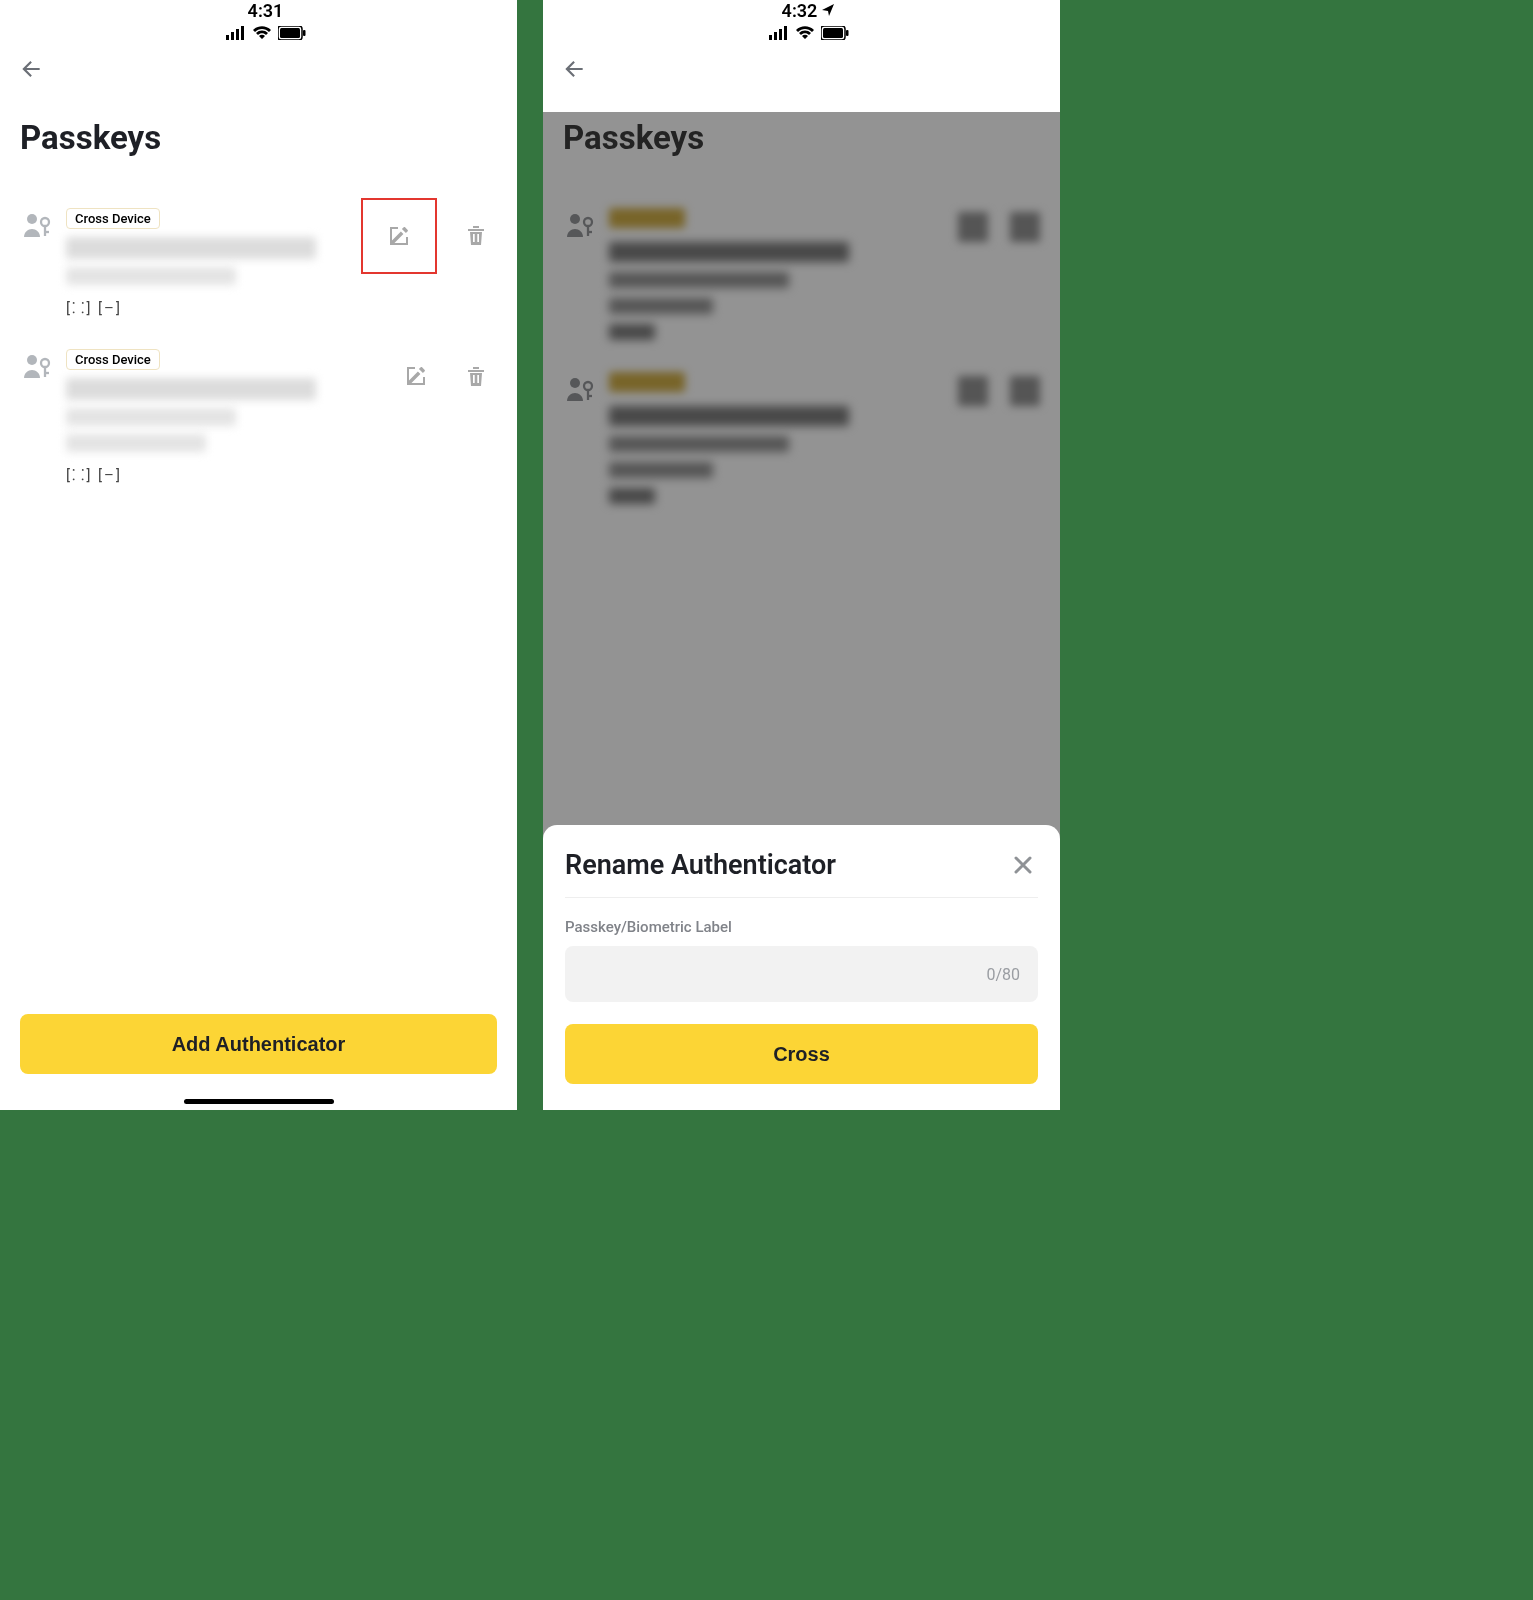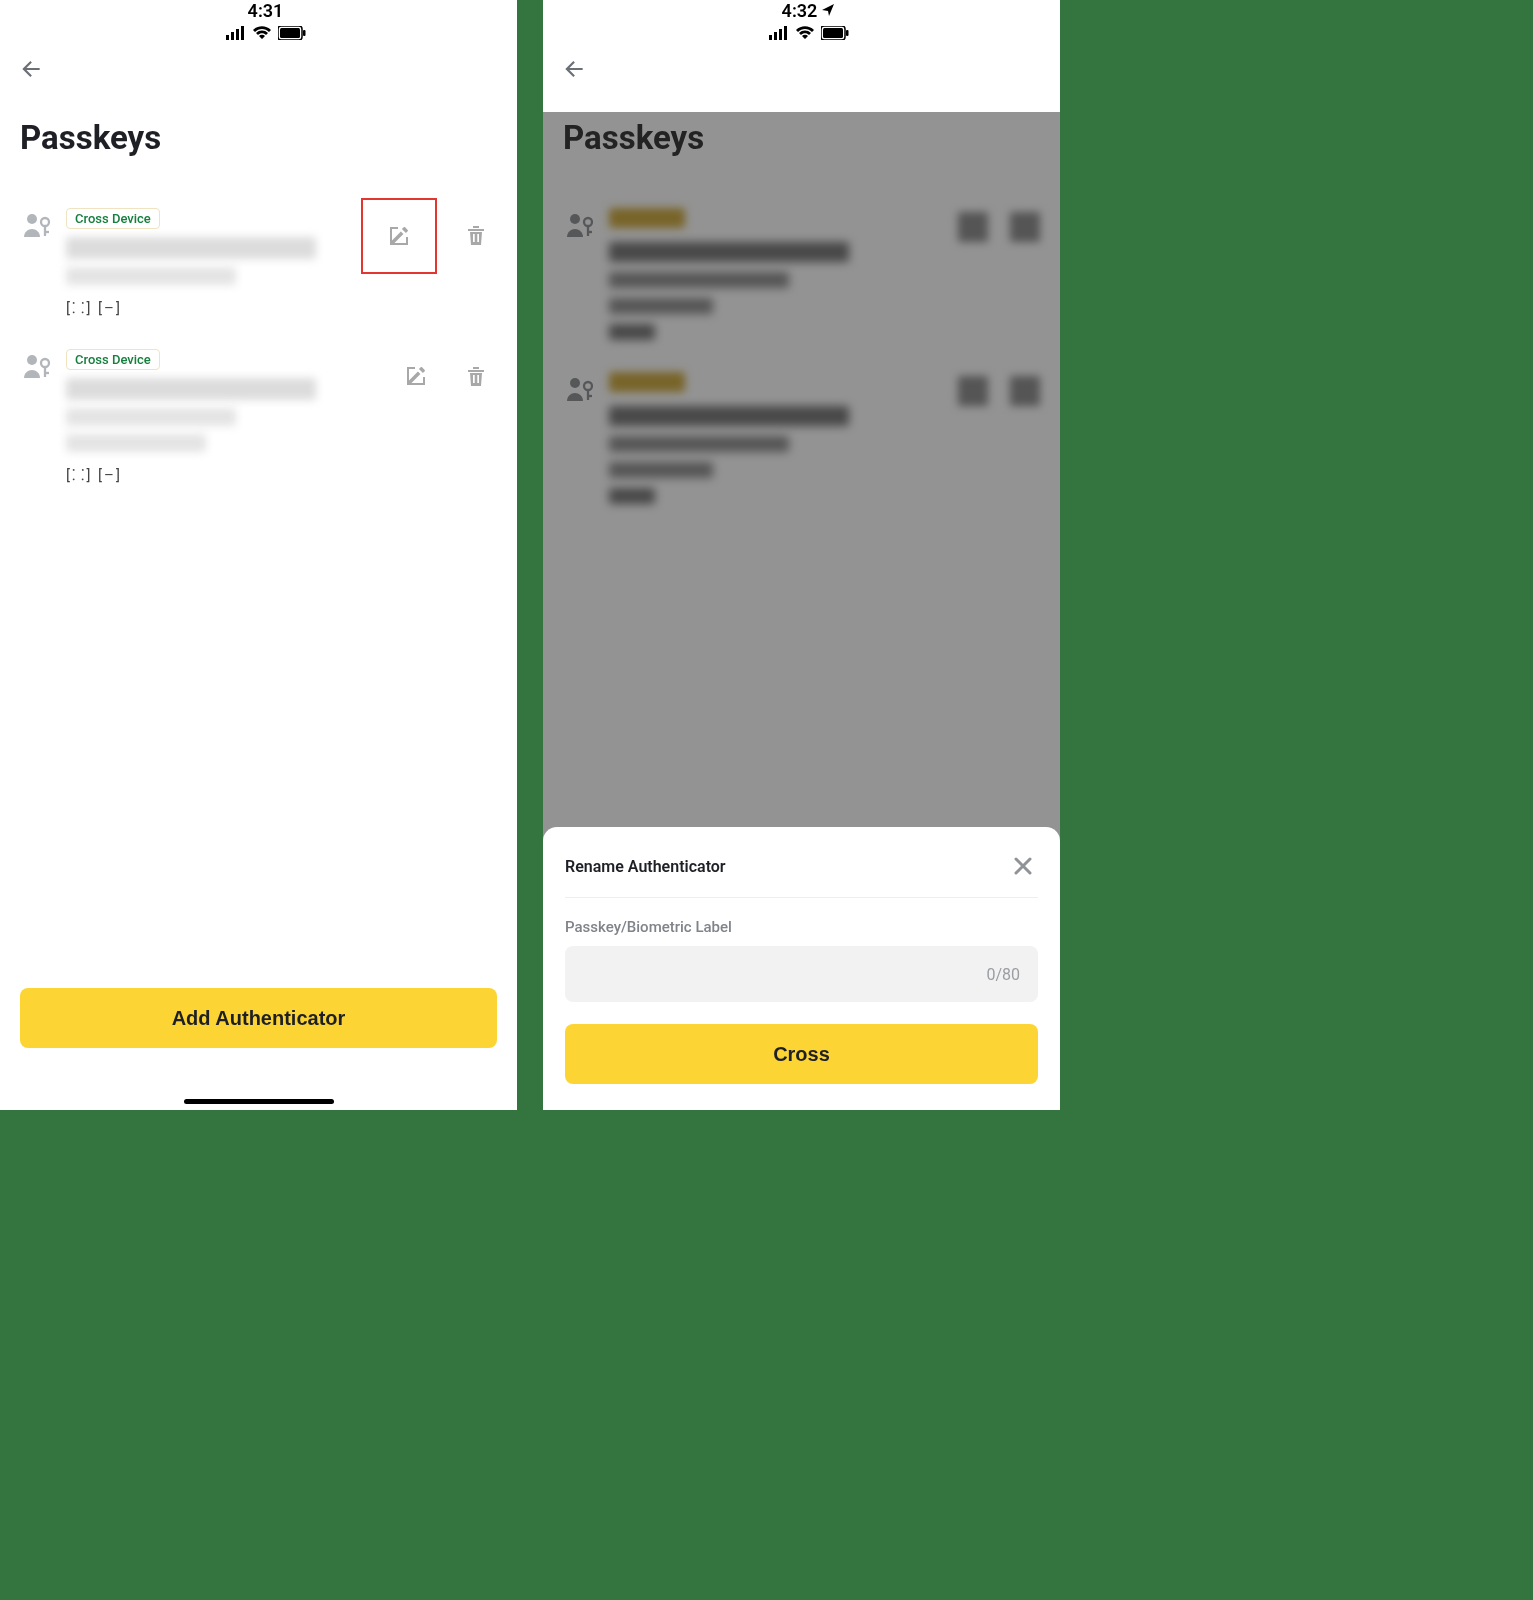--- a/index.html
+++ b/index.html
@@ -62,21 +62,21 @@
   .pk-icon {
     width: 34px; flex:0 0 34px;
     color:#9aa0a6;
     display:flex; justify-content:center;
     padding-top:4px;
   }
   .pk-body { flex:1 1 auto; min-width:0; }
   .badge {
     display:inline-block;
     font-size: 13px;
-    color: #15803d;
+    color: #000000;
     border: 1px solid #efe3c2;
     border-radius: 4px;
     padding: 2px 8px;
     font-weight: 500;
   }
   .blur-line {
     background: #e8e8e8;
     filter: blur(4px);
     border-radius: 2px;
     margin-top: 8px;
@@ -93,21 +93,21 @@
     color:#a8a8a8; cursor:pointer;
   }
   .icon-btn.highlight {
     border: 2px solid #e3362f;
     width:76px; height:76px;
     margin-top:-16px;
   }
 
   .bottom-area {
     position:absolute; left:0; right:0; bottom:0;
-    padding: 0 20px 34px;
+    padding: 0 20px 8px;
   }
   .primary-btn {
     width:100%;
     background:#fcd535;
     border:none;
     border-radius: 8px;
     height: 60px;
     font-size: 20px;
     font-weight: 600;
     color:#1e2026;
@@ -123,21 +123,21 @@
     position:absolute; top:112px; left:0; right:0; bottom:0;
     background: rgba(30,30,30,0.48);
   }
   .sheet {
     position:absolute; left:0; right:0; bottom:0;
     background:#fff;
     border-top-left-radius:14px; border-top-right-radius:14px;
     padding: 24px 22px 26px;
   }
   .sheet-header { display:flex; justify-content:space-between; align-items:center; padding-bottom:16px; border-bottom:1px solid #eee; margin-bottom:20px;}
-  .sheet-title { font-size:16px; font-weight:600; color:#1e2026; }
+  .sheet-title { font-size:27px; font-weight:600; color:#1e2026; }
   .close-btn { color:#8f9296; cursor:pointer; width:30px; height:30px; display:flex; align-items:center; justify-content:center; }
   .field-label { font-size:15px; color:#808389; font-weight:500; margin-bottom:10px; }
   .input-wrap {
     background:#f2f2f2;
     border-radius:8px;
     height:56px;
     display:flex; align-items:center; justify-content:flex-end;
     padding: 0 18px;
     margin-bottom: 22px;
   }

